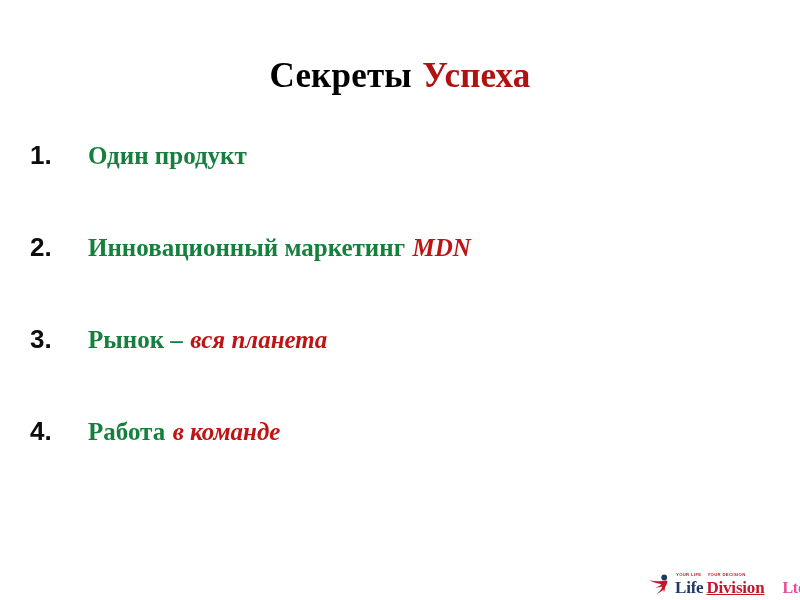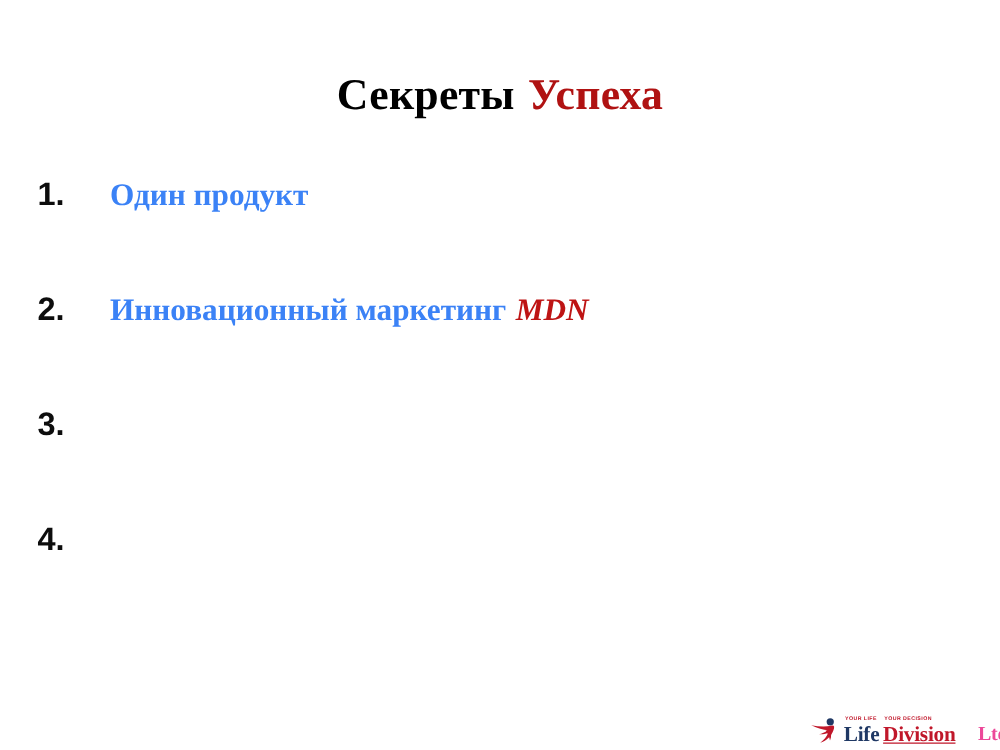--- a/index.html
+++ b/index.html
@@ -63,21 +63,21 @@
     flex: 0 0 58px;
     text-align: left;
   }
   .bullet-text {
     font-family: "Liberation Serif", "DejaVu Serif", serif;
     font-weight: bold;
     font-size: 25px;
     line-height: 30px;
     white-space: nowrap;
   }
-  .seg-black { color: #3b82f6; }
+  .seg-black { color: #15803d; }
   .seg-red   { color: #BE1414; font-style: italic; }
   .seg-space { display: inline-block; width: 0.30em; }
 
   
   .logo {
     position: absolute;
     left: 648px;
     top: 566px;
     width: 148px;
     height: 30px;
@@ -139,24 +139,26 @@
       <div class="bullet-text"><span class="seg-black">Один продукт</span></div>
     </div>
 
     <div class="bullet-row">
       <div class="bullet-num">2.</div>
       <div class="bullet-text"><span class="seg-black">Инновационный маркетинг</span><span class="seg-space"></span><span class="seg-red">MDN</span></div>
     </div>
 
     <div class="bullet-row">
       <div class="bullet-num">3.</div>
+      <div class="bullet-text"><span class="seg-black">Рынок –</span><span class="seg-space"></span><span class="seg-red">вся планета</span></div>
     </div>
 
     <div class="bullet-row">
       <div class="bullet-num">4.</div>
+      <div class="bullet-text"><span class="seg-black">Работа</span><span class="seg-space"></span><span class="seg-red">в команде</span></div>
     </div>
 
   </div>
 
   <div class="logo">
 
     <div class="logo-mark">
       <svg width="26" height="22" viewBox="0 0 26 22" xmlns="http://www.w3.org/2000/svg">
 
         <circle cx="16.2" cy="3.4" r="2.9" fill="#1F3864"></circle>

